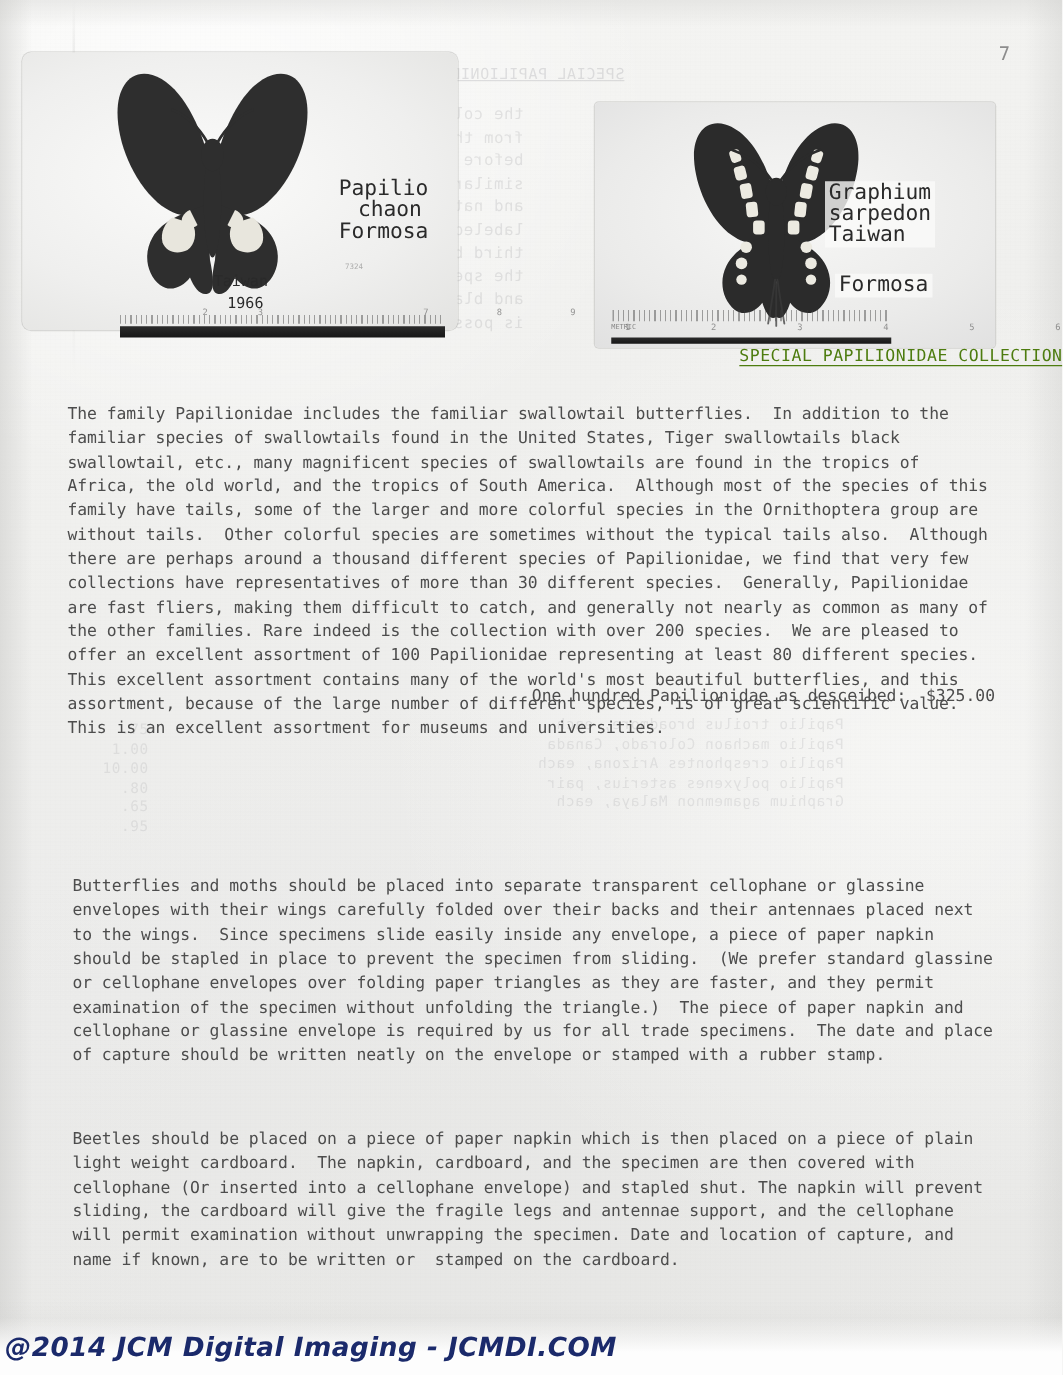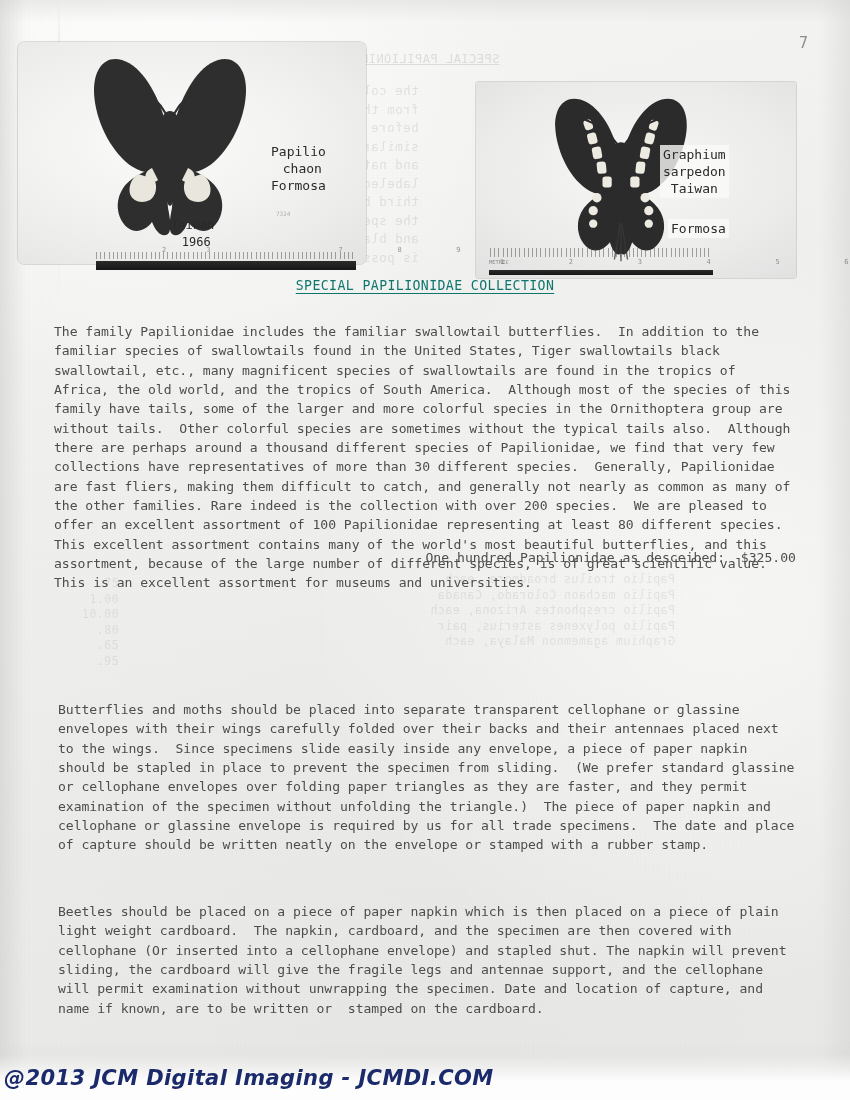--- a/index.html
+++ b/index.html
@@ -123,28 +123,28 @@
 
   
   .bf1 { position: absolute; left: 52px; top: 10px; width: 200px; height: 200px; }
   .bf2 { position: absolute; left: 52px; top: 12px; width: 186px; height: 176px; }
 
   .label-box {
     position: absolute;
     background: rgba(250,250,249,0.80);
     color: #2a2a2a;
     font-family: "DejaVu Sans Mono", "Liberation Mono", monospace;
-    font-size: 13px;
+    font-size: 17px;
     line-height: 17px;
     white-space: pre;
     padding: 1px 3px;
   }
   .label-papilio { left: 268px; top: 142px; background: transparent; text-align: center; }
   .label-taiwan66 { left: 168px; top: 216px; background: transparent; text-align: center; font-size: 12px; }
-  .label-graphium { left: 660px; top: 145px; text-align: center; }
+  .label-graphium { left: 660px; top: 145px; }
   .label-formosa2 { left: 668px; top: 219px; }
 
   
   .ruler {
     position: absolute;
     font-family: "DejaVu Sans Mono", "Liberation Mono", monospace;
     font-size: 7px;
     color: rgba(70,70,70,0.55);
     white-space: pre;
     letter-spacing: 10.5px;
@@ -165,22 +165,22 @@
   .doc-text {
     position: absolute;
     font-family: "DejaVu Sans Mono", "Liberation Mono", monospace;
     color: #4a4a4a;
     white-space: pre-wrap;
   }
 
   .section-title {
     font-size: 13.2px;
     letter-spacing: 0.4px;
-    color: #0f766e;
-    text-align: center;
+    color: #4d7c0f;
+    text-align: right;
   }
   .section-title.underlined {
     text-decoration: underline;
     text-underline-offset: 3px;
   }
 
   .body-par {
     font-size: 13.1px;
     line-height: 19.35px;
     letter-spacing: -0.05px;
@@ -368,15 +368,15 @@
 
   <div class="doc-text" id="price-line">One hundred Papilionidae as desceibed:  $325.00</div>
 
 
   <div class="doc-text body-par" id="par-2">Butterflies and moths should be placed into separate transparent cellophane or glassine envelopes with their wings carefully folded over their backs and their antennaes placed next to the wings.  Since specimens slide easily inside any envelope, a piece of paper napkin should be stapled in place to prevent the specimen from sliding.  (We prefer standard glassine or cellophane envelopes over folding paper triangles as they are faster, and they permit examination of the specimen without unfolding the triangle.)  The piece of paper napkin and cellophane or glassine envelope is required by us for all trade specimens.  The date and place of capture should be written neatly on the envelope or stamped with a rubber stamp.</div>
 
   <div class="doc-text body-par" id="par-3">Beetles should be placed on a piece of paper napkin which is then placed on a piece of plain light weight cardboard.  The napkin, cardboard, and the specimen are then covered with cellophane (Or inserted into a cellophane envelope) and stapled shut. The napkin will prevent sliding, the cardboard will give the fragile legs and antennae support, and the cellophane will permit examination without unwrapping the specimen. Date and location of capture, and name if known, are to be written or  stamped on the cardboard.</div>
 
 
   <div class="bottom-strip"></div>
-  <div class="watermark" style="color: rgb(27, 42, 107);">@2013 JCM Digital Imaging - JCMDI.COM</div>
+  <div class="watermark" style="color: rgb(27, 42, 107);">@2014 JCM Digital Imaging - JCMDI.COM</div>
 
 </div>
 
 </body></html>

